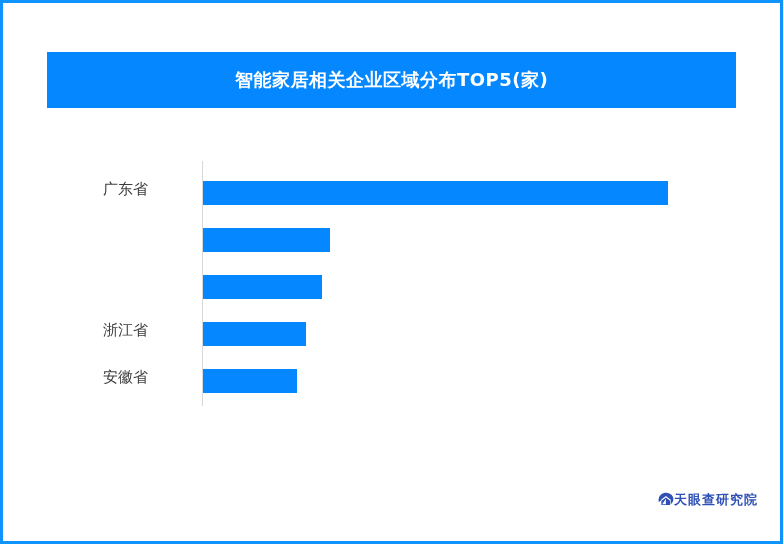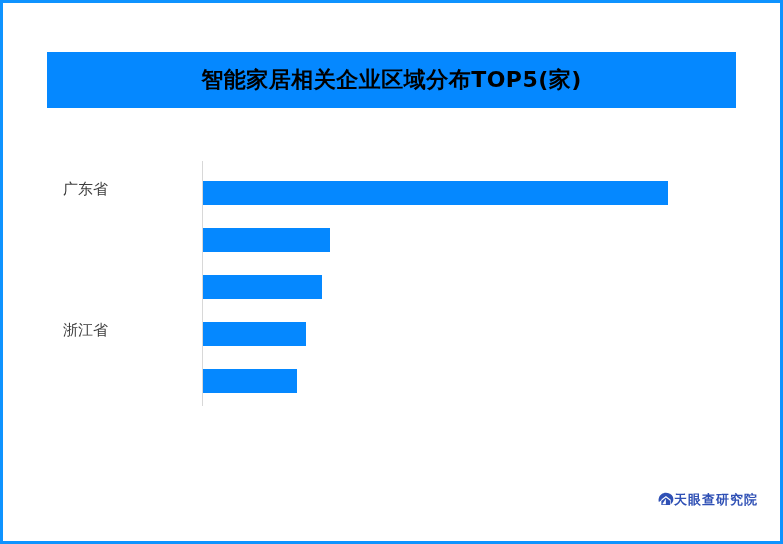--- a/index.html
+++ b/index.html
@@ -28,22 +28,22 @@
     left: 44px;
     top: 49px;
     width: 689px;
     height: 56px;
     background: #0588ff;
     display: flex;
     align-items: center;
     justify-content: center;
   }
   #title-text {
-    color: #000000;
-    font-size: 22px;
+    color: #ffffff;
+    font-size: 18px;
     font-weight: bold;
     letter-spacing: 0.5px;
     white-space: nowrap;
     font-family: "DejaVu Sans", "Liberation Sans", sans-serif;
   }
 
   
   #chart-area {
     position: absolute;
     left: 0px;
@@ -70,21 +70,21 @@
     position: absolute;
     left: 0;
     width: 783px;
     height: 24px;
   }
   .cat-label {
     position: absolute;
     left: 60px;
     top: -4px;
     width: 125px;
-    text-align: left;
+    text-align: center;
     font-size: 15px;
     color: #3c3c3c;
     line-height: 24px;
     height: 24px;
     font-family: "DejaVu Sans", "Liberation Sans", sans-serif;
   }
   .bar {
     position: absolute;
     left: 200px;
     top: 0;
@@ -148,20 +148,21 @@
           <div class="bar" style="background: rgb(5, 136, 255); width: 127px; left: 200px; height: 24px;"></div>
         </div>
         <div class="bar-row" style="top: 122px;">
           <div class="bar" style="background: rgb(5, 136, 255); width: 119px; left: 200px; height: 24px;"></div>
         </div>
         <div class="bar-row" style="top: 169px;">
           <div class="cat-label">浙江省</div>
           <div class="bar" style="background: rgb(5, 136, 255); width: 103px; left: 200px; height: 24px;"></div>
         </div>
         <div class="bar-row" style="top: 216px;">
+          <div class="cat-label">安徽省</div>
           <div class="bar" style="background: rgb(5, 136, 255); width: 94px; left: 200px; height: 24px;"></div>
         </div>
       </div>
   </div>
 
 
   <div id="logo-block">
     <svg id="logo-mark" viewBox="0 0 44 38">
       <path d="M21.5 1.2 C33 1.2 42.2 9.6 42.2 19.6 C42.2 25.3 39.4 30.3 35 33.5 L35 21.0 L21.8 10.8 L8.3 21.2 C8.3 21.2 8.0 12.0 16.2 7.2 C23.0 3.2 31.5 4.6 36.5 8.0 C32.6 3.8 27.4 1.2 21.5 1.2 Z" fill="#2f50b5"></path>
       <path d="M2.4 16.0 C5.0 8.0 12.6 2.0 21.5 2.0 C28.6 2.0 34.8 5.6 38.3 11.0 C33.6 7.0 25.6 5.0 18.6 8.6 C10.8 12.6 9.2 20.0 9.0 22.2 L2.6 27.2 C1.3 24.0 1.2 19.8 2.4 16.0 Z" fill="#2f50b5"></path>

